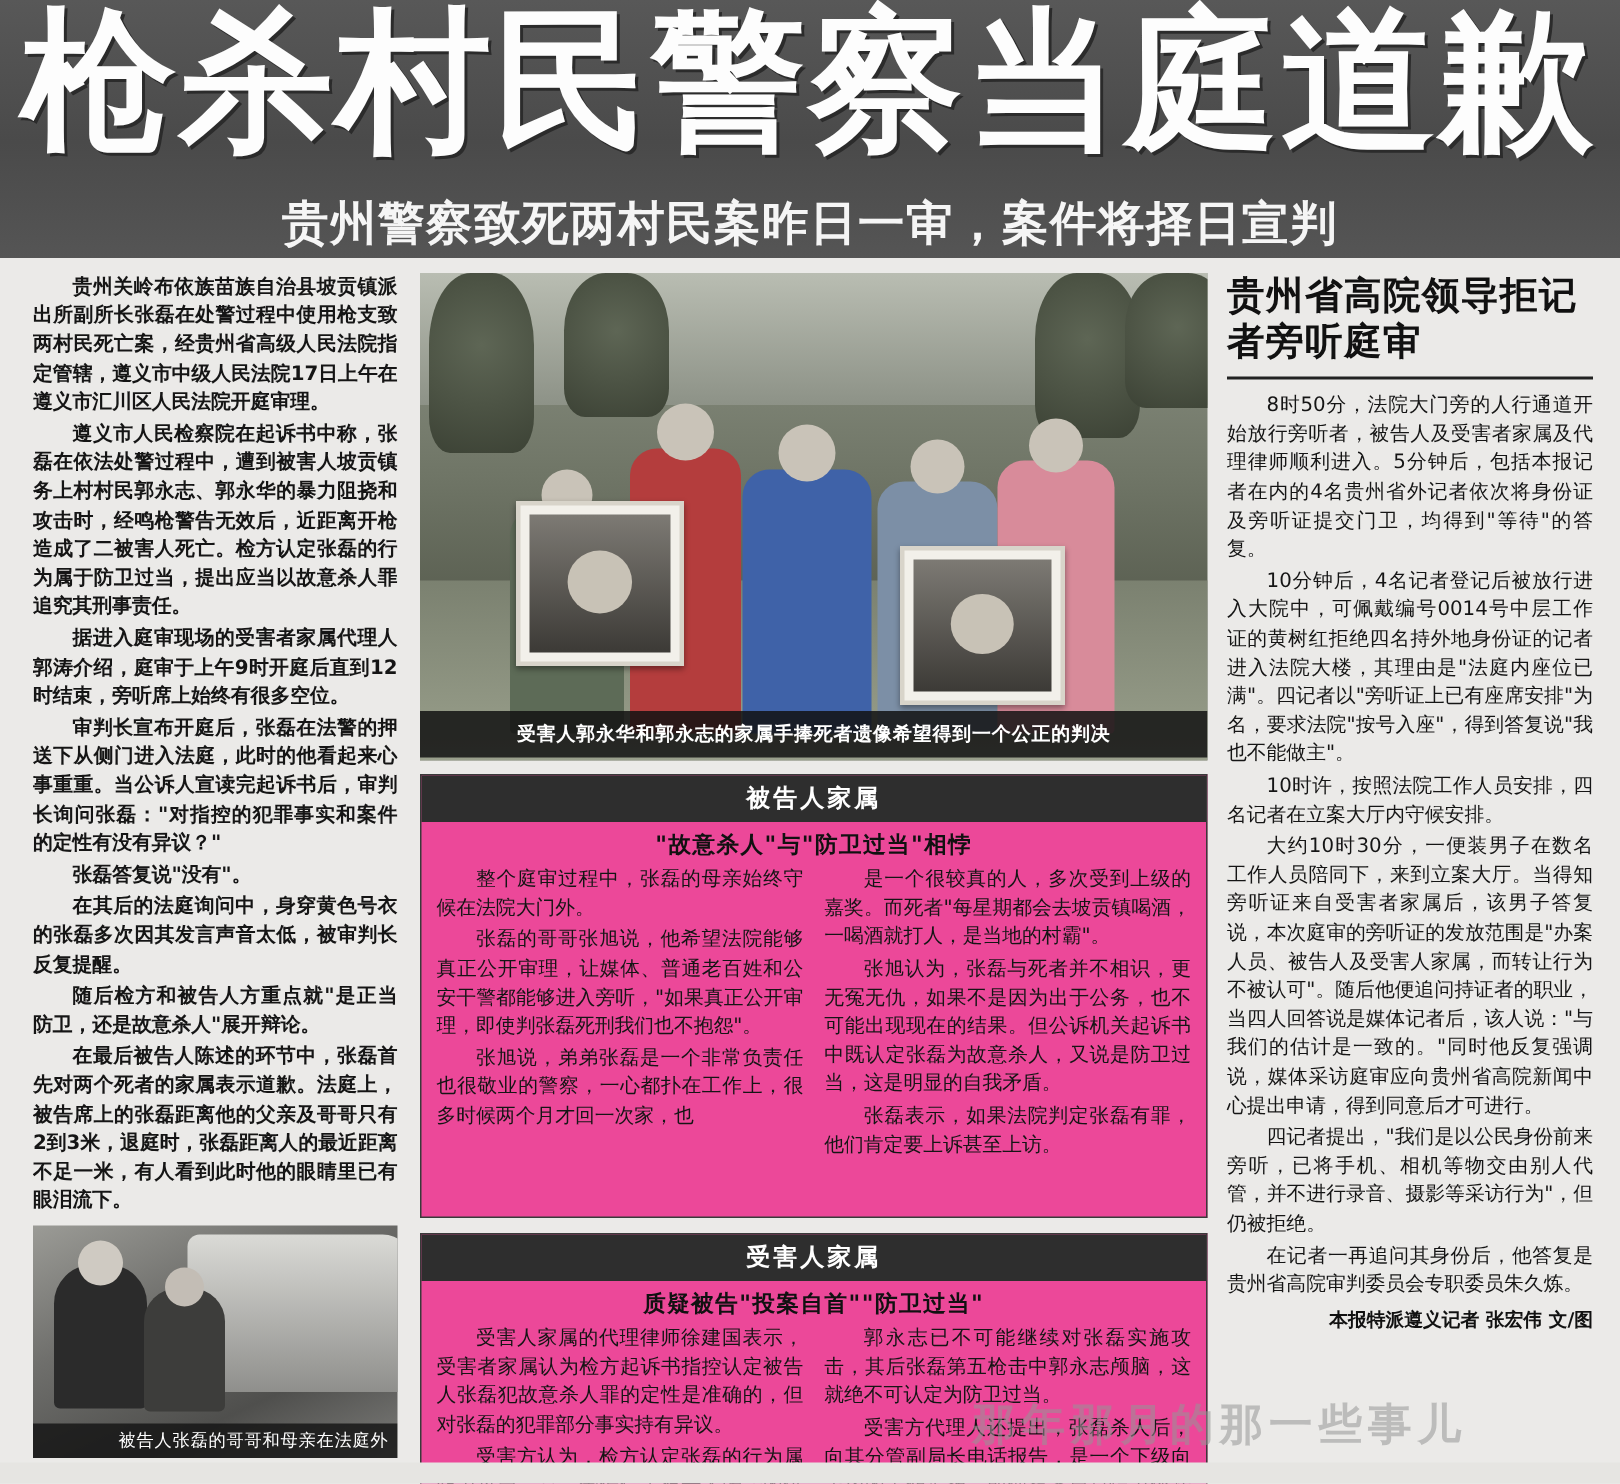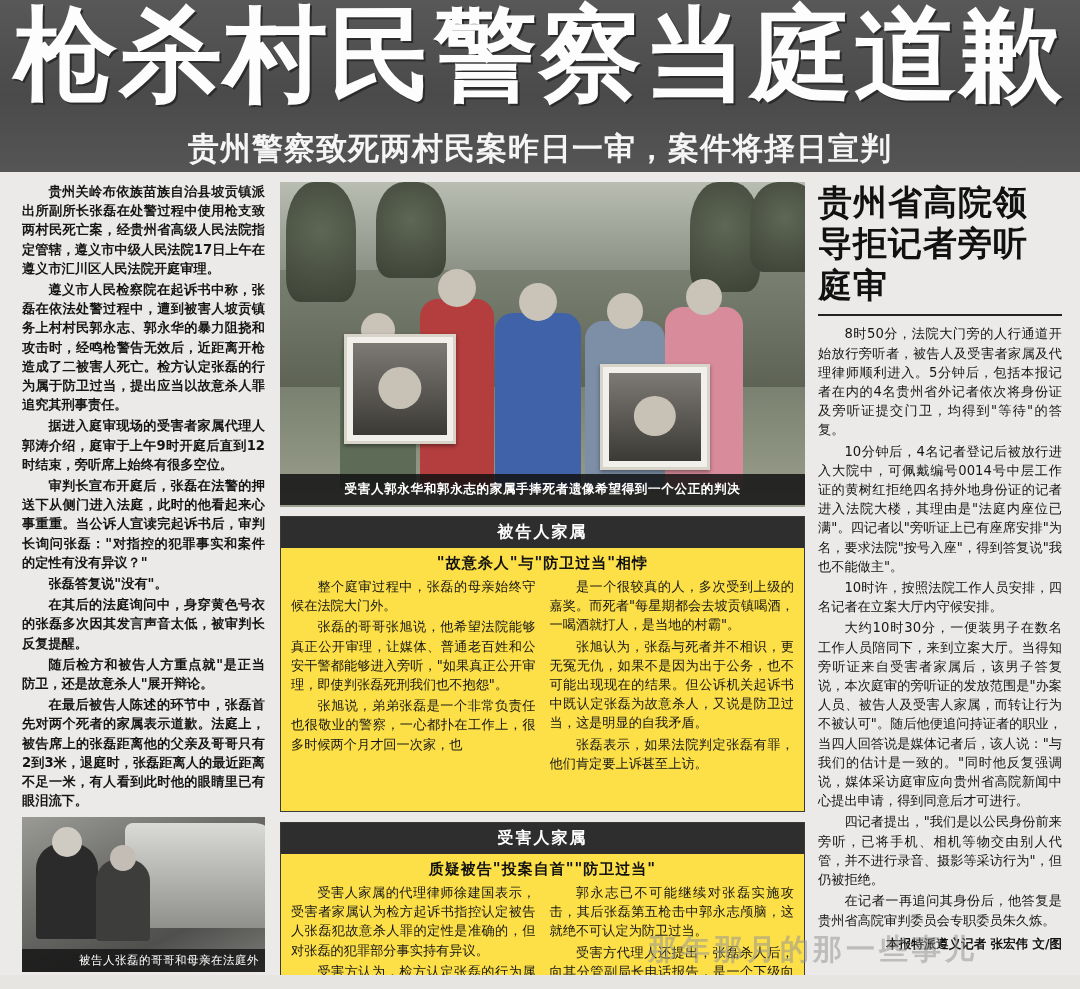--- a/index.html
+++ b/index.html
@@ -127,39 +127,39 @@
     position:absolute;left:0;top:292px;width:525px;
     background:rgba(18,18,18,.85);
     color:#fff;font-size:12.6px;font-weight:bold;
     padding:7px 16px;box-sizing:border-box;text-align:center;
     letter-spacing:.6px;
   }
   
   .boxed{
     position:absolute;left:0;width:525px;
     border:1px solid #3a3a3a;
-    background:#fde047;
+    background:#ec4899;
     box-sizing:border-box;
   }
   .boxed .bx-title{
     background:#2e2e2e;color:#fff;
     text-align:center;font-weight:bold;font-size:16px;
     padding:5px 0;letter-spacing:2px;
   }
   .boxed .bx-sub{
     text-align:center;font-weight:bold;font-size:15px;
     padding:6px 0 4px;letter-spacing:1px;color:#111;
   }
   .two-col{
     column-count:2;column-gap:14px;
     padding:0 10px 8px;
   }
   
   .right-title{
-    font-size:34px;font-weight:bold;line-height:1.22;
+    font-size:25px;font-weight:bold;line-height:1.22;
     letter-spacing:1px;color:#111;margin:0 0 2px 0;
   }
   .right-rule{
     border:0;border-top:2px solid #222;margin:8px 0 8px;
   }
   .byline{
     text-align:right;font-size:12.5px;font-weight:bold;margin-top:6px;
   }
   
   .watermark{

